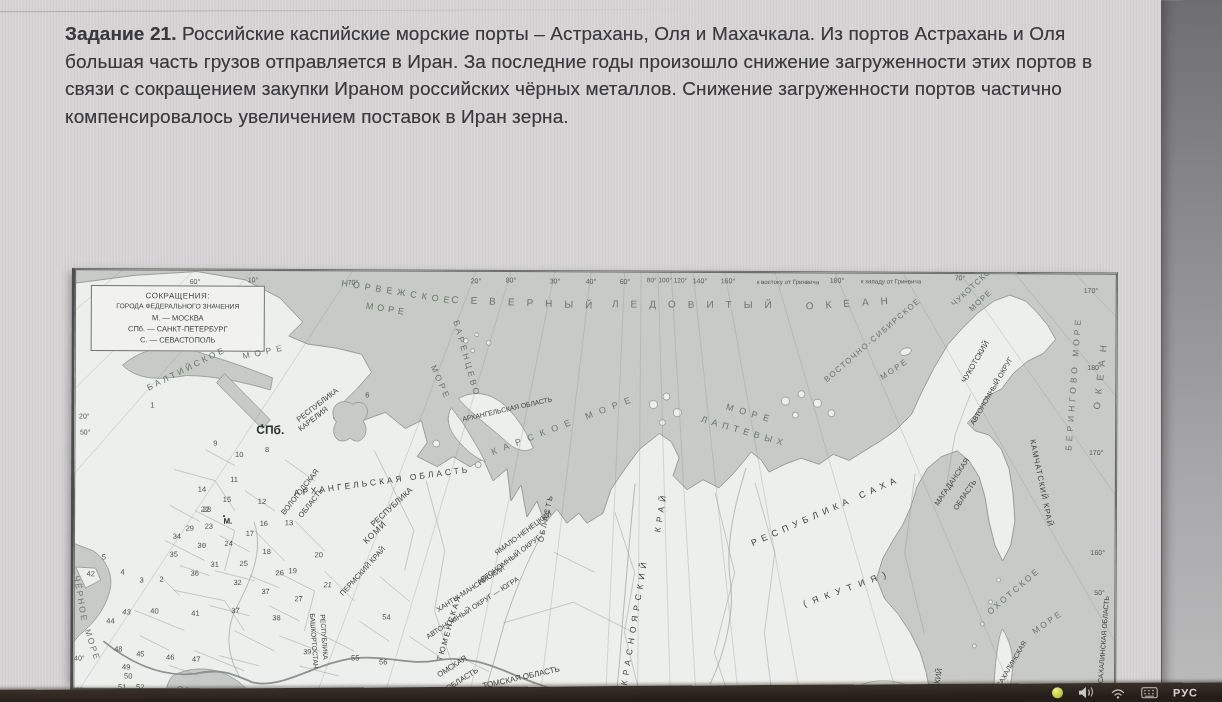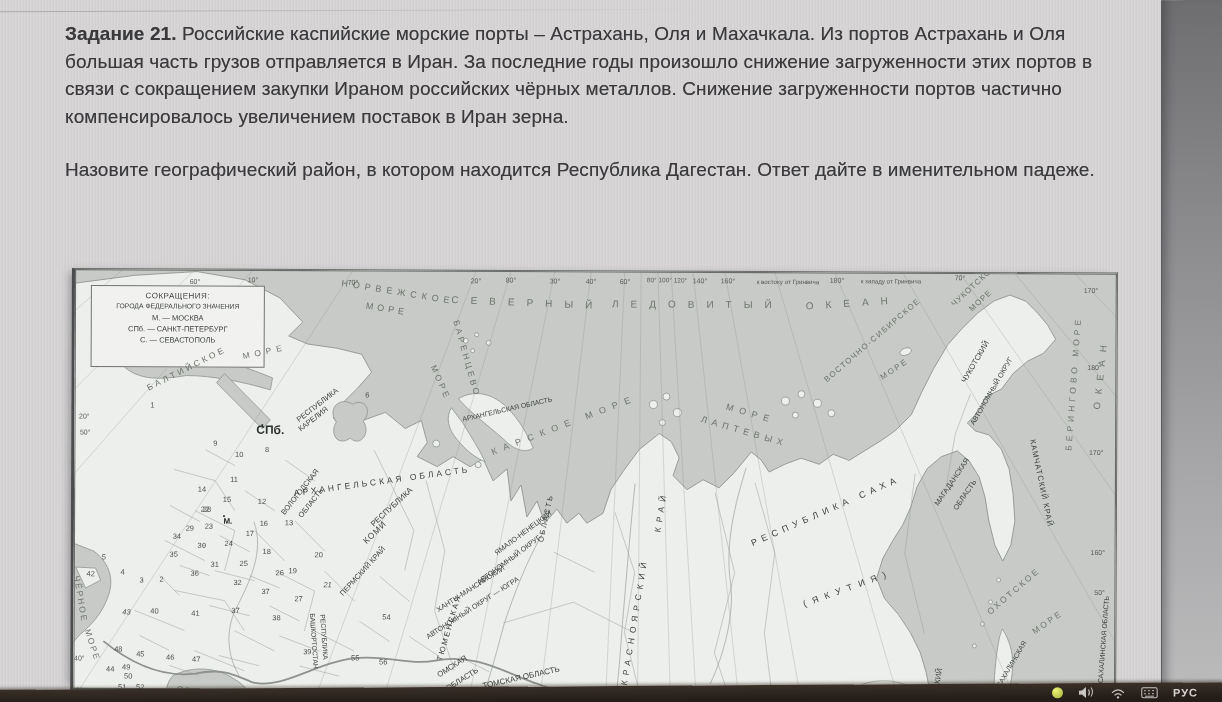--- a/index.html
+++ b/index.html
@@ -24,21 +24,21 @@
     transform:rotate(.25deg);transform-origin:top left;}
   .map svg{position:absolute;left:0;top:0;}
   .ml{position:absolute;white-space:nowrap;transform-origin:center;
       color:#474b47;font-size:8px;line-height:1;}
   .ml.sea{color:#6e746e;}
   .ml.region{color:#3f433f;}
   .ml.num{color:#4c504c;font-size:7.5px;}
   .ml.tick{color:#565a56;font-size:7px;}
   .ml.city{color:#2c302c;font-weight:bold;}
   .legend{position:absolute;left:16px;top:16px;width:168px;background:#f1f2ef;
-    border:1px solid #70746f;text-align:center;color:#3c403c;padding:5px 2px 22px 2px;}
+    border:1px solid #70746f;text-align:center;color:#3c403c;padding:5px 2px 6px 2px;}
   .legend .l1{font-size:8px;letter-spacing:.5px;margin-bottom:2px;}
   .legend .l2{font-size:6.8px;margin-bottom:4px;}
   .legend .l3,.legend .l4,.legend .l5{font-size:7.5px;margin-top:2px;}
   
   .right-band{position:absolute;right:0;top:0;bottom:0;width:60px;
     background:linear-gradient(180deg,#6e6e71 0%,#89898c 30%,#a9a9ab 70%,#bcbcbd 100%);
     box-shadow:inset 10px 0 10px -6px rgba(50,50,55,.45);
     border-left:1px solid #5d5d60;transform:skewY(-.3deg);}
   
   .taskbar{position:absolute;left:-6px;right:-6px;bottom:-8px;height:24px;
@@ -50,21 +50,20 @@
   .tray svg{display:block;}
   .lang{color:#d6d4cf;font-size:11px;letter-spacing:1px;font-weight:bold;}
 </style>
 </head>
 <body>
 
 <div class="topline"></div>
 
 <div class="task-text">
   <p><b>Задание 21.</b> <span>Российские каспийские морские порты – Астрахань, Оля и Махачкала. Из портов Астрахань и Оля большая часть грузов отправляется в Иран. За последние годы произошло снижение загруженности этих портов в связи с сокращением закупки Ираном российских чёрных металлов. Снижение загруженности портов частично компенсировалось увеличением поставок в Иран зерна.</span></p>
-  <p>Назовите географический район, в котором находится Республика Дагестан. Ответ дайте в именительном падеже.</p>
 </div>
 
 <div class="map">
   <svg width="1042" height="420" viewBox="0 0 1042 420">
     <rect x="0" y="0" width="1042" height="420" fill="#c7cac6"></rect>
 
     <path fill="#edefec" stroke="#8f958f" stroke-width="0.9" d="M -6 15 L 60 6 L 122 2 L 170 10 L 205 28 L 228 52 L 214 66 L 233 74 L 262 78 L 287 84 L 297 102 L 283 118 L 269 132 L 259 148 L 270 160 L 289 150 L 311 142 L 331 158 L 347 150 L 353 172 L 343 186 L 363 196 L 379 186 L 396 196 L 409 188 L 419 210 L 433 198 L 437 230 L 447 214 L 453 246 L 463 230 L 471 252 L 483 238 L 493 252 L 505 242 L 513 252 L 529 242 L 537 218 L 549 200 L 565 178 L 585 162 L 597 170 L 605 186 L 599 204 L 613 218 L 629 208 L 645 216 L 659 202 L 669 190 L 677 180 L 687 188 L 695 200 L 711 192 L 727 186 L 745 192 L 759 182 L 775 188 L 791 178 L 807 168 L 821 158 L 837 142 L 847 120 L 859 96 L 873 72 L 887 56 L 903 40 L 919 28 L 935 22 L 951 28 L 963 40 L 973 52 L 981 66 L 969 80 L 953 88 L 939 100 L 927 116 L 911 124 L 903 140 L 893 150 L 901 158 L 915 162 L 927 176 L 935 196 L 939 220 L 941 248 L 937 272 L 929 288 L 921 272 L 915 248 L 911 224 L 905 204 L 895 188 L 883 178 L 867 184 L 853 196 L 843 214 L 837 234 L 829 252 L 819 268 L 809 286 L 803 306 L 811 326 L 825 342 L 837 360 L 847 380 L 853 400 L 857 420 L 851 440 L -6 440 Z"></path>
 
     <g fill="#c7cac6" stroke="#8f958f" stroke-width="0.8">
       <path d="M 48 96 C 68 78 100 72 128 84 C 156 92 178 100 198 108 L 196 120 C 168 112 138 106 112 106 C 88 110 64 112 48 96 Z"></path>
@@ -289,21 +288,21 @@
       <span class="ml num" style="left: 219px; top: 301px; transform: translate(-50%, -50%) rotate(0deg);">19</span>
       <span class="ml num" style="left: 254px; top: 315px; transform: translate(-50%, -50%) rotate(0deg); font-style: italic;">21</span>
       <span class="ml num" style="left: 164px; top: 313px; transform: translate(-50%, -50%) rotate(0deg);">32</span>
       <span class="ml num" style="left: 192px; top: 322px; transform: translate(-50%, -50%) rotate(0deg);">37</span>
       <span class="ml num" style="left: 225px; top: 329px; transform: translate(-50%, -50%) rotate(0deg);">27</span>
       <span class="ml num" style="left: 53px; top: 343px; transform: translate(-50%, -50%) rotate(0deg); font-style: italic;">43</span>
       <span class="ml num" style="left: 81px; top: 342px; transform: translate(-50%, -50%) rotate(0deg);">40</span>
       <span class="ml num" style="left: 122px; top: 344px; transform: translate(-50%, -50%) rotate(0deg);">41</span>
       <span class="ml num" style="left: 162px; top: 341px; transform: translate(-50%, -50%) rotate(0deg);">37</span>
       <span class="ml num" style="left: 203px; top: 348px; transform: translate(-50%, -50%) rotate(0deg);">38</span>
-      <span class="ml num" style="left: 37px; top: 352px; transform: translate(-50%, -50%) rotate(0deg); margin-top: 48px;">44</span>
+      <span class="ml num" style="left: 37px; top: 352px; transform: translate(-50%, -50%) rotate(0deg);">44</span>
       <span class="ml num" style="left: 313px; top: 347px; transform: translate(-50%, -50%) rotate(0deg);">54</span>
       <span class="ml num" style="left: 45px; top: 380px; transform: translate(-50%, -50%) rotate(0deg);">48</span>
       <span class="ml num" style="left: 67px; top: 385px; transform: translate(-50%, -50%) rotate(0deg);">45</span>
       <span class="ml num" style="left: 97px; top: 388px; transform: translate(-50%, -50%) rotate(0deg);">46</span>
       <span class="ml num" style="left: 123px; top: 390px; transform: translate(-50%, -50%) rotate(0deg);">47</span>
       <span class="ml num" style="left: 214px; top: 382px; transform: translate(-50%, -50%) rotate(0deg); margin-left: 20px;">39</span>
       <span class="ml num" style="left: 53px; top: 398px; transform: translate(-50%, -50%) rotate(0deg);">49</span>
       <span class="ml num" style="left: 55px; top: 407px; transform: translate(-50%, -50%) rotate(0deg);">50</span>
       <span class="ml num" style="left: 282px; top: 388px; transform: translate(-50%, -50%) rotate(0deg);">55</span>
       <span class="ml num" style="left: 310px; top: 392px; transform: translate(-50%, -50%) rotate(0deg);">56</span>

